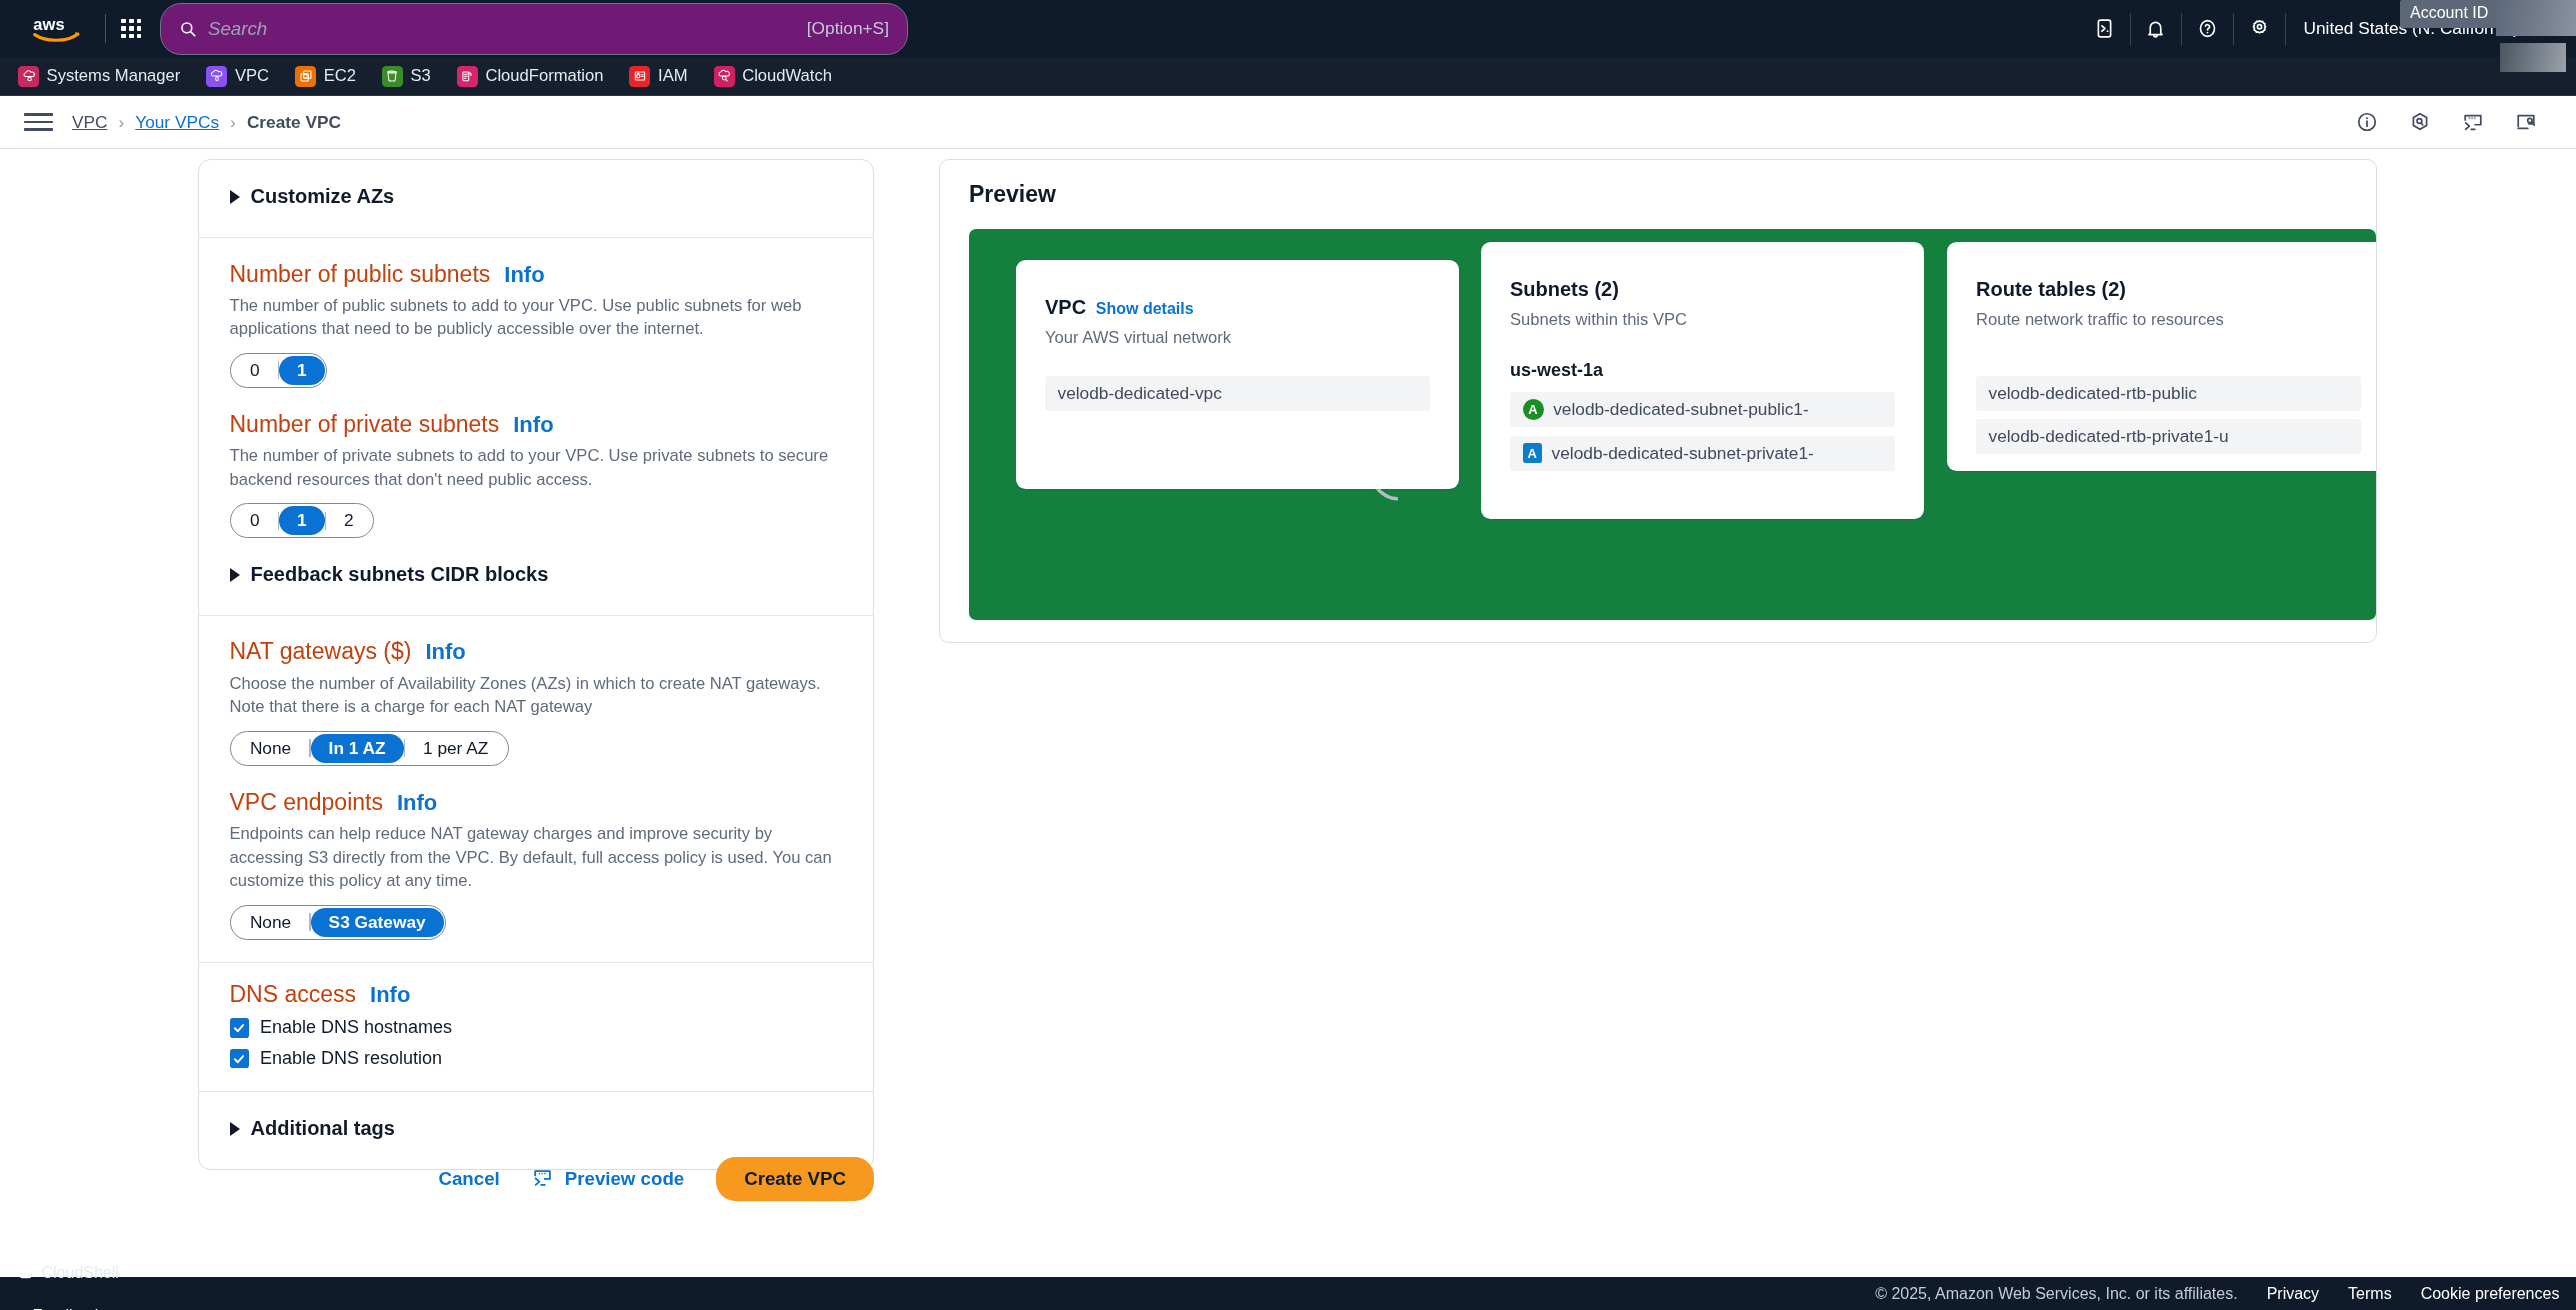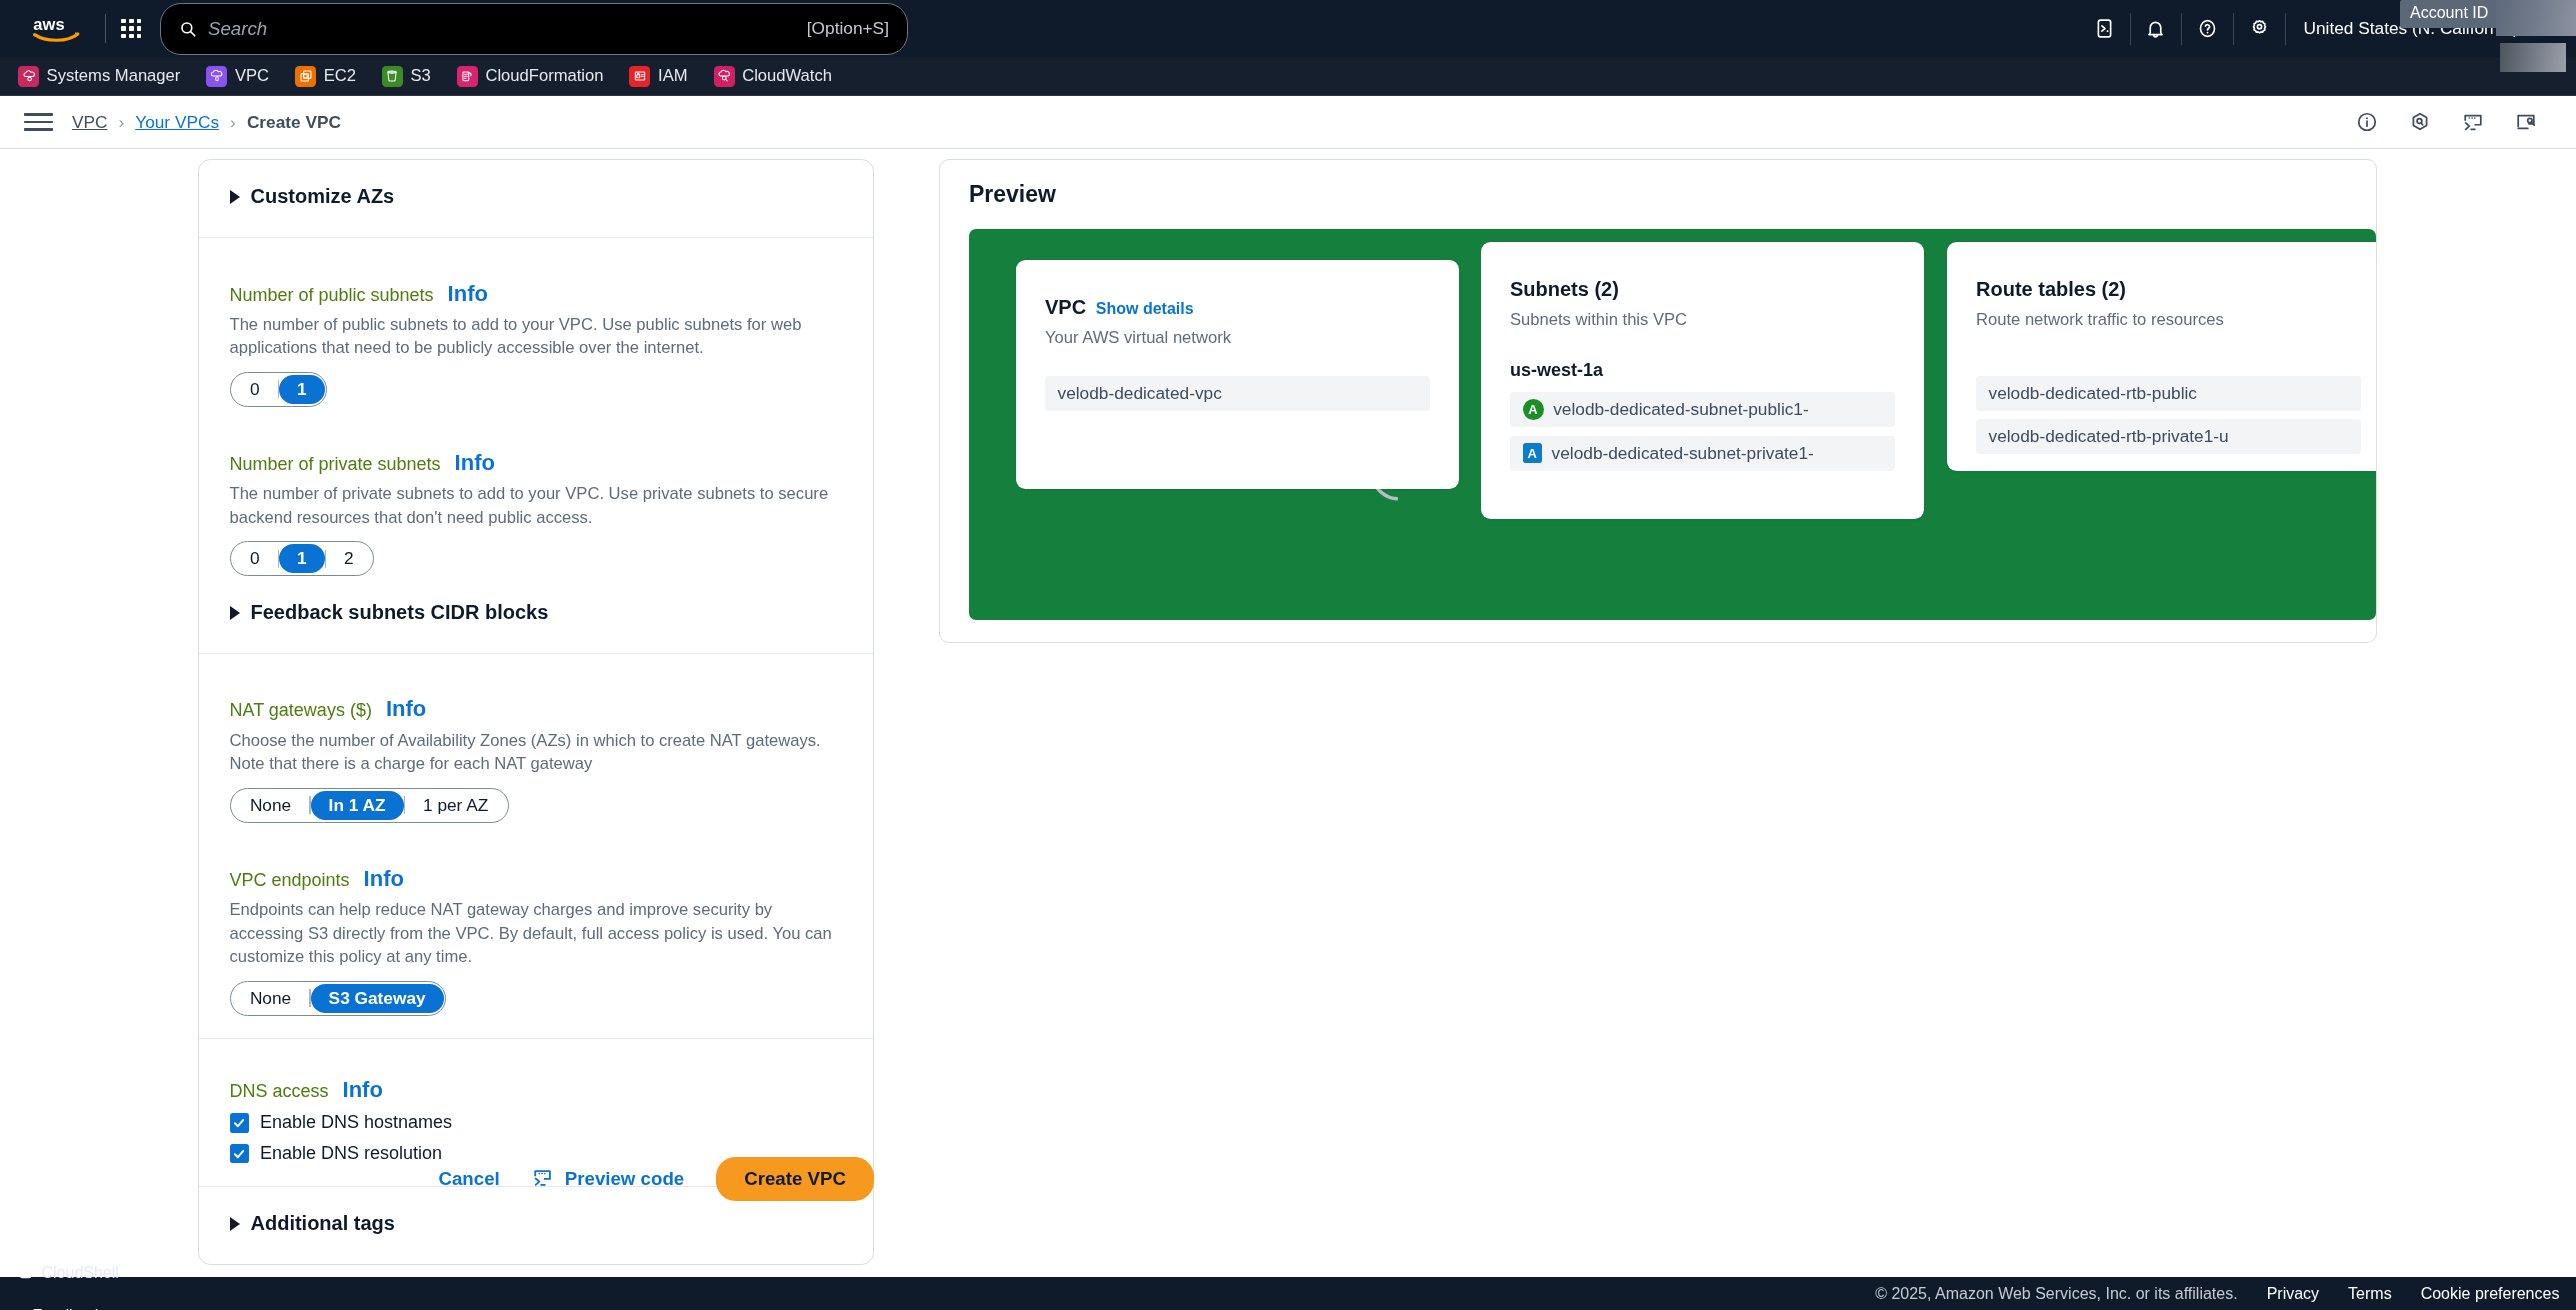--- a/index.html
+++ b/index.html
@@ -21,21 +21,21 @@
   .aws-logo svg { display:block; }
   .nav-divider { width: 0.7px; height: 29px; background: #4a5568; margin: 0 9.7px; }
   .waffle { width: 32px; height: 32px; display:flex; align-items:center; justify-content:center; cursor:pointer; }
   .waffle-grid { display:grid; grid-template-columns: repeat(3, 4.8px); grid-template-rows: repeat(3, 4.8px); gap: 2.8px; }
   .waffle-grid i { background:#ffffff; border-radius:0.7px; display:block; width:4.8px; height:4.8px; }
 
   .searchbar {
     flex: 0 0 748px; margin-left: 12.5px; height: 52px;
     border: 1.4px solid #6b7684; border-radius: 21px;
     display: flex; align-items: center; padding: 0 18px;
-    background: #000000; cursor: text;
+    background: #701a75; cursor: text;
   }
   .search-icon { width:18px; height:18px; flex:0 0 18px; margin-right: 11px; }
   .search-placeholder { flex:1; color:#9aa4b2; font-size: 18.7px; font-style: italic; }
   .search-kbd { color:#c3cad4; font-size: 17.3px; }
 
   .nav-right { margin-left:auto; display:flex; align-items:center; height:100%; }
   .nav-icon-btn {
     width: 51px; height: 100%; display:flex; align-items:center; justify-content:center;
     cursor:pointer;
   }
@@ -113,21 +113,21 @@
   .exp-tri {
     width:0; height:0;
     border-top: 7.6px solid transparent; border-bottom: 7.6px solid transparent;
     border-left: 10.4px solid #111827;
   }
   .exp-label { font-size: 20px; font-weight: 700; color:#0f1b2a; }
 
   .field { margin-top: 4.2px; }
   .field + .field { margin-top: 23.5px; }
   .flabel-row { display:flex; align-items:baseline; gap: 14px; }
-  .flabel { font-size: 18px; color:#4d7c0f;margin-top:24px; }
+  .flabel { font-size: 23px; color:#c2410c; }
   .info-link { font-size: 22px; color:#0972d3; text-decoration:none; cursor:pointer; font-weight:700;}
   .fdesc { font-size: 16.6px; color:#5f6b7a; line-height: 1.42; margin-top: 6.2px; max-width: 616px; }
 
   .segmented {
     display:inline-flex; align-items:center; border: 1.4px solid #7d8998;
     border-radius: 19.4px; margin-top: 11.8px; height: 35px; padding: 0 1.4px;
     background:#ffffff;
   }
   .seg {
     padding: 0 18px; height: 29px; display:flex; align-items:center; justify-content:center;

